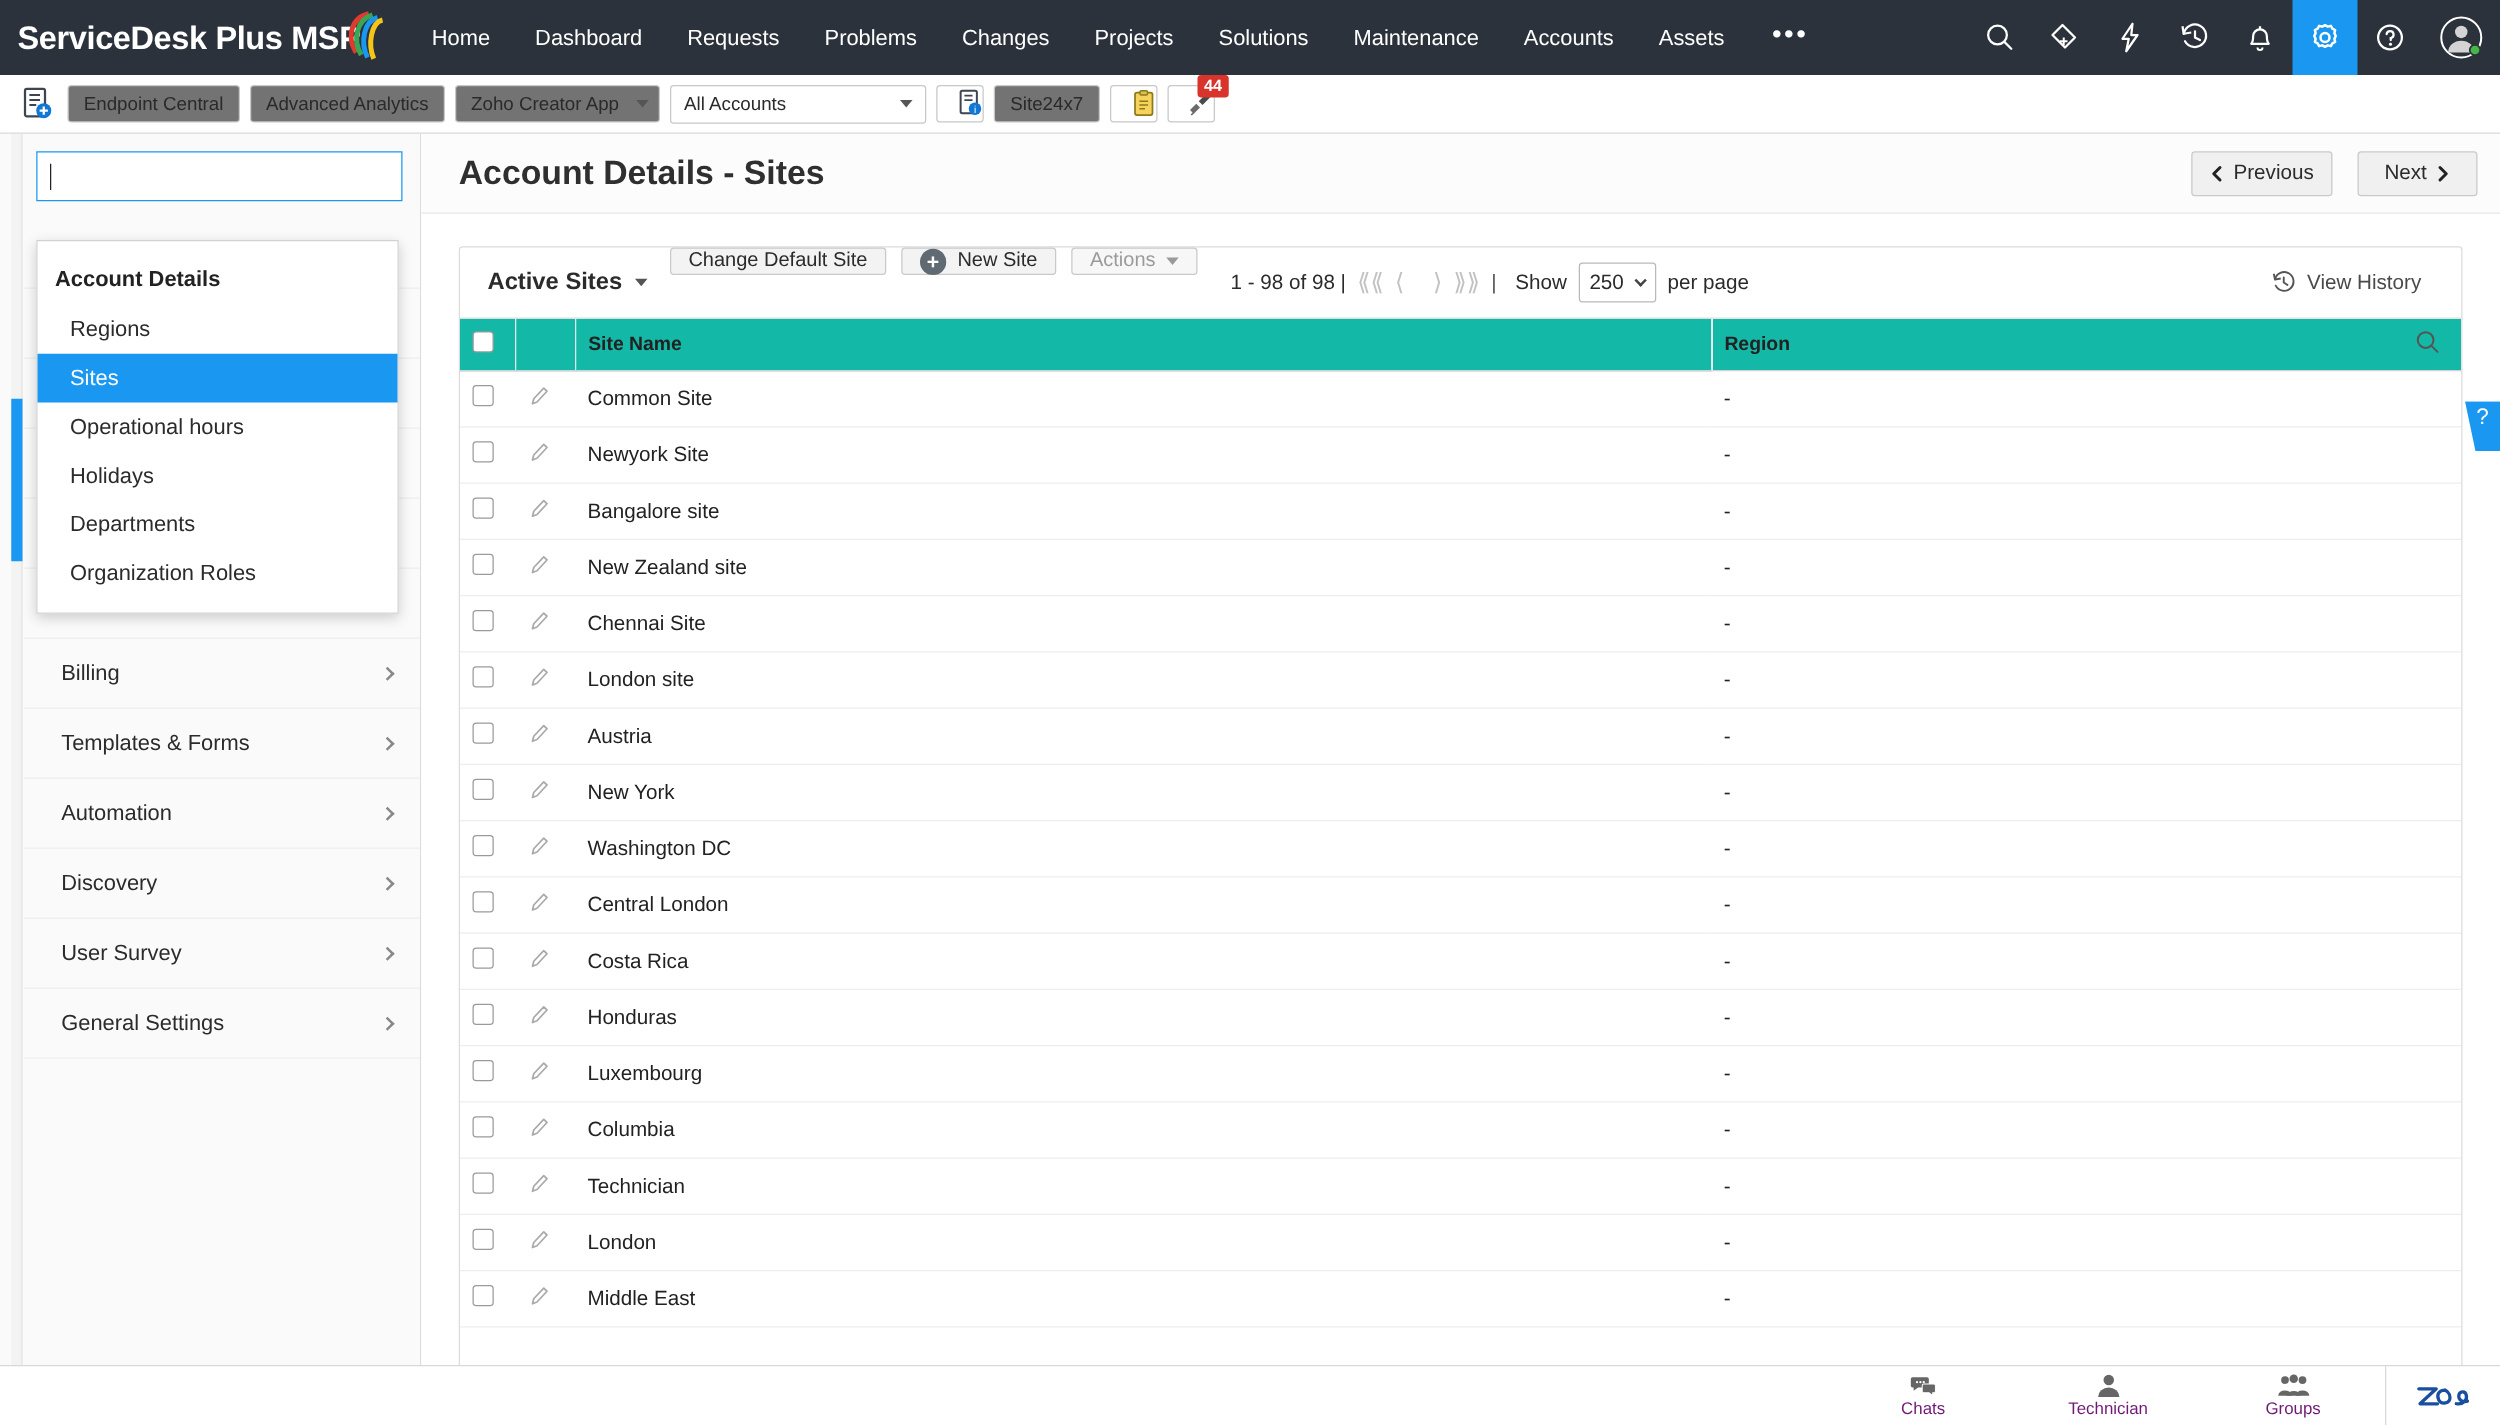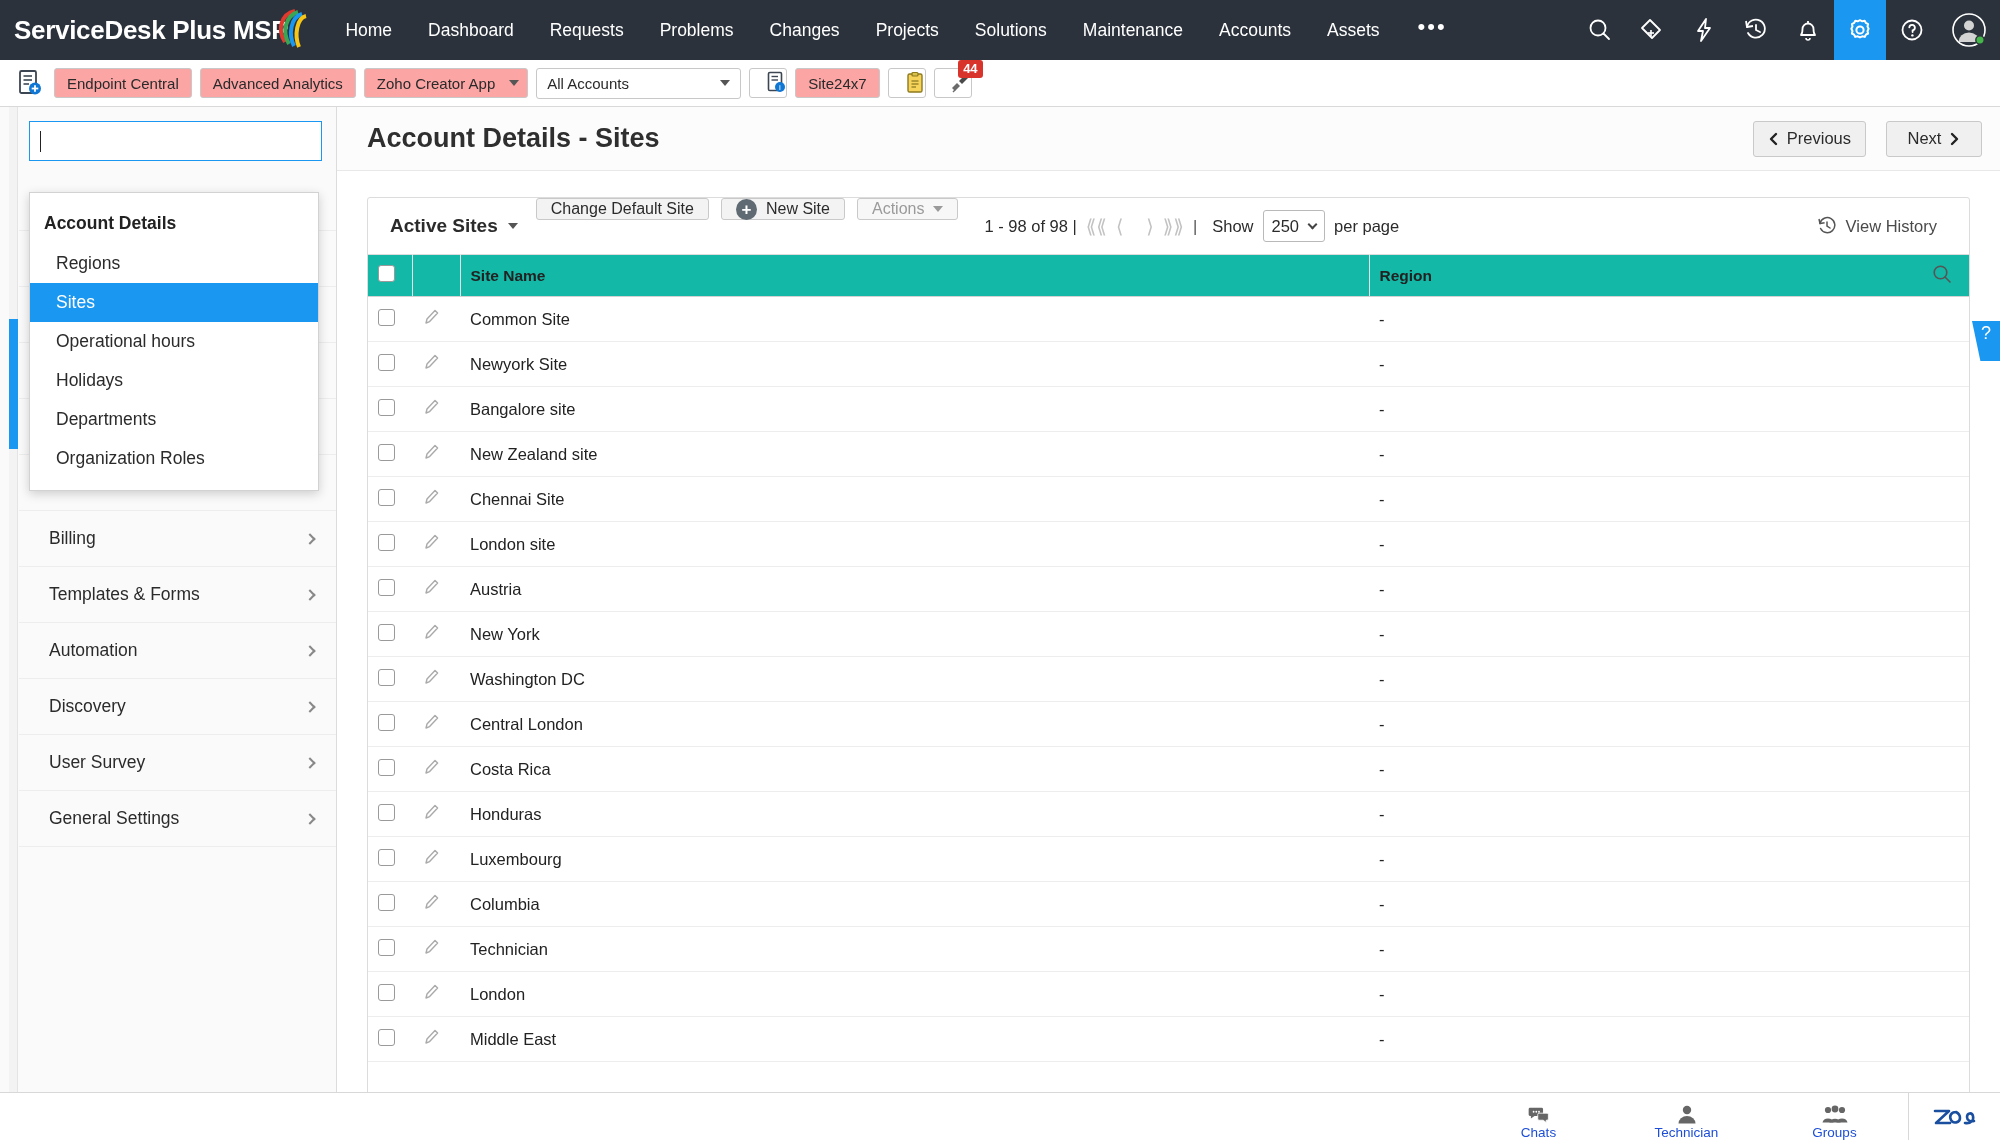--- a/index.html
+++ b/index.html
@@ -53,21 +53,21 @@
     border-bottom: 1px solid #d9d9d9;
     display: flex; align-items: center; gap: 8px;
     padding: 0 14px;
     position: relative; z-index: 30;
   }
   .ab-iconbtn {
     width: 32px; height: 30px; display:flex; align-items:center; justify-content:center;
     cursor: pointer;
   }
   .ab-btn {
-    height: 30px; border: 1px solid #c8c8c8; background: #fca5a5;
+    height: 30px; border: 1px solid #c8c8c8; background: #737373;
     border-radius: 3px; padding: 0 12px; font-size: 15px; color: #2a2a2a;
     display: flex; align-items: center; white-space: nowrap; cursor: pointer;
     font-family: "Liberation Sans", sans-serif;
   }
   .ab-btn.wdrop { padding-right: 8px; gap: 14px; }
   .ab-select {
     height: 31px; border: 1px solid #c8c8c8; background:#fff; border-radius: 3px;
     width: 205px; display:flex; align-items:center; justify-content:space-between;
     padding: 0 10px; font-size: 15px; color:#2a2a2a; cursor:pointer;
   }
@@ -212,21 +212,21 @@
   .pencil { cursor: pointer; display:inline-block; }
 
   
   .bottombar {
     position: absolute; bottom: 0; left: 0; width: 2000px; height: 48px;
     background: #ffffff; border-top: 1px solid #d8d8d8;
     display: flex; justify-content: flex-end; align-items: stretch; z-index: 45;
   }
   .bb-item {
     width: 148px; display: flex; flex-direction: column; align-items: center;
-    justify-content: flex-end; gap: 1px; font-size: 13.5px; color: #1d4ed8; cursor: pointer;
+    justify-content: center; gap: 1px; font-size: 13.5px; color: #701a75; cursor: pointer;
     border-left: 1px solid transparent;
   }
   .bb-zoho {
     width: 92px; display:flex; align-items:center; justify-content:center;
     border-left: 1px solid #d8d8d8; cursor: pointer;
   }
   .help-tab {
     position: absolute; right: 0; top: 214px; width: 28px; height: 40px;
     background: #1a97f0; color: #fff; font-size: 18px;
     display: flex; align-items: flex-start; justify-content: center; padding-top: 2px;

